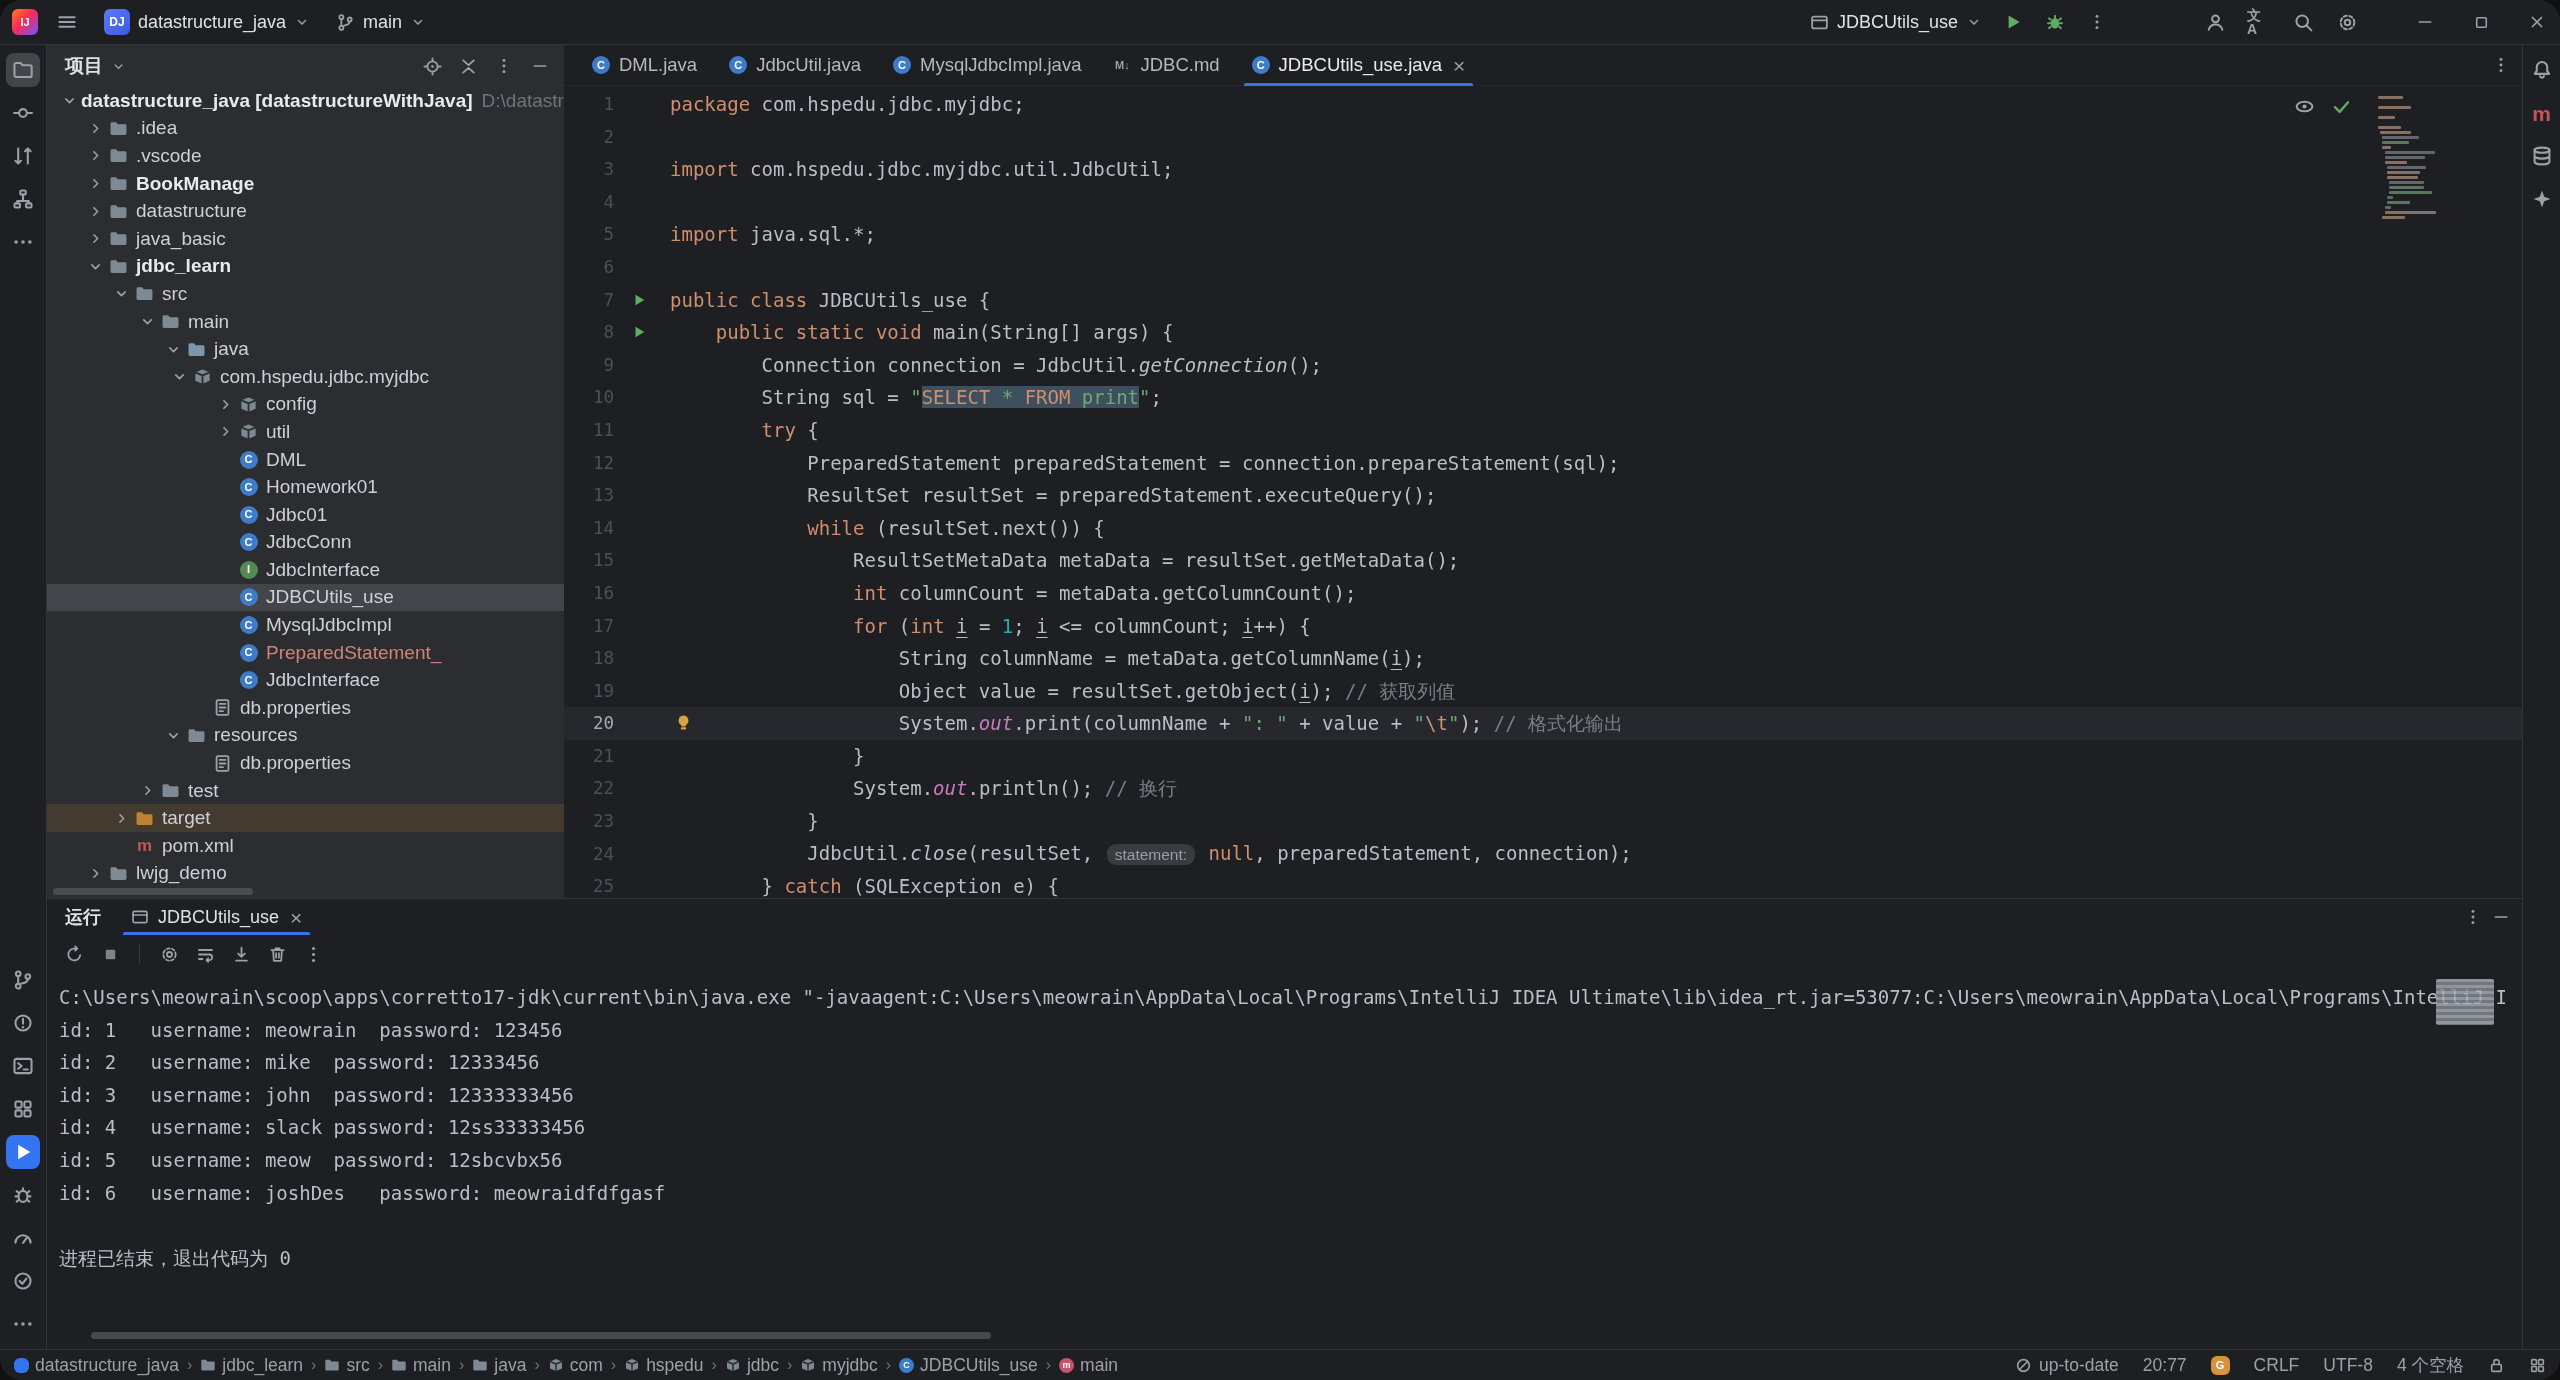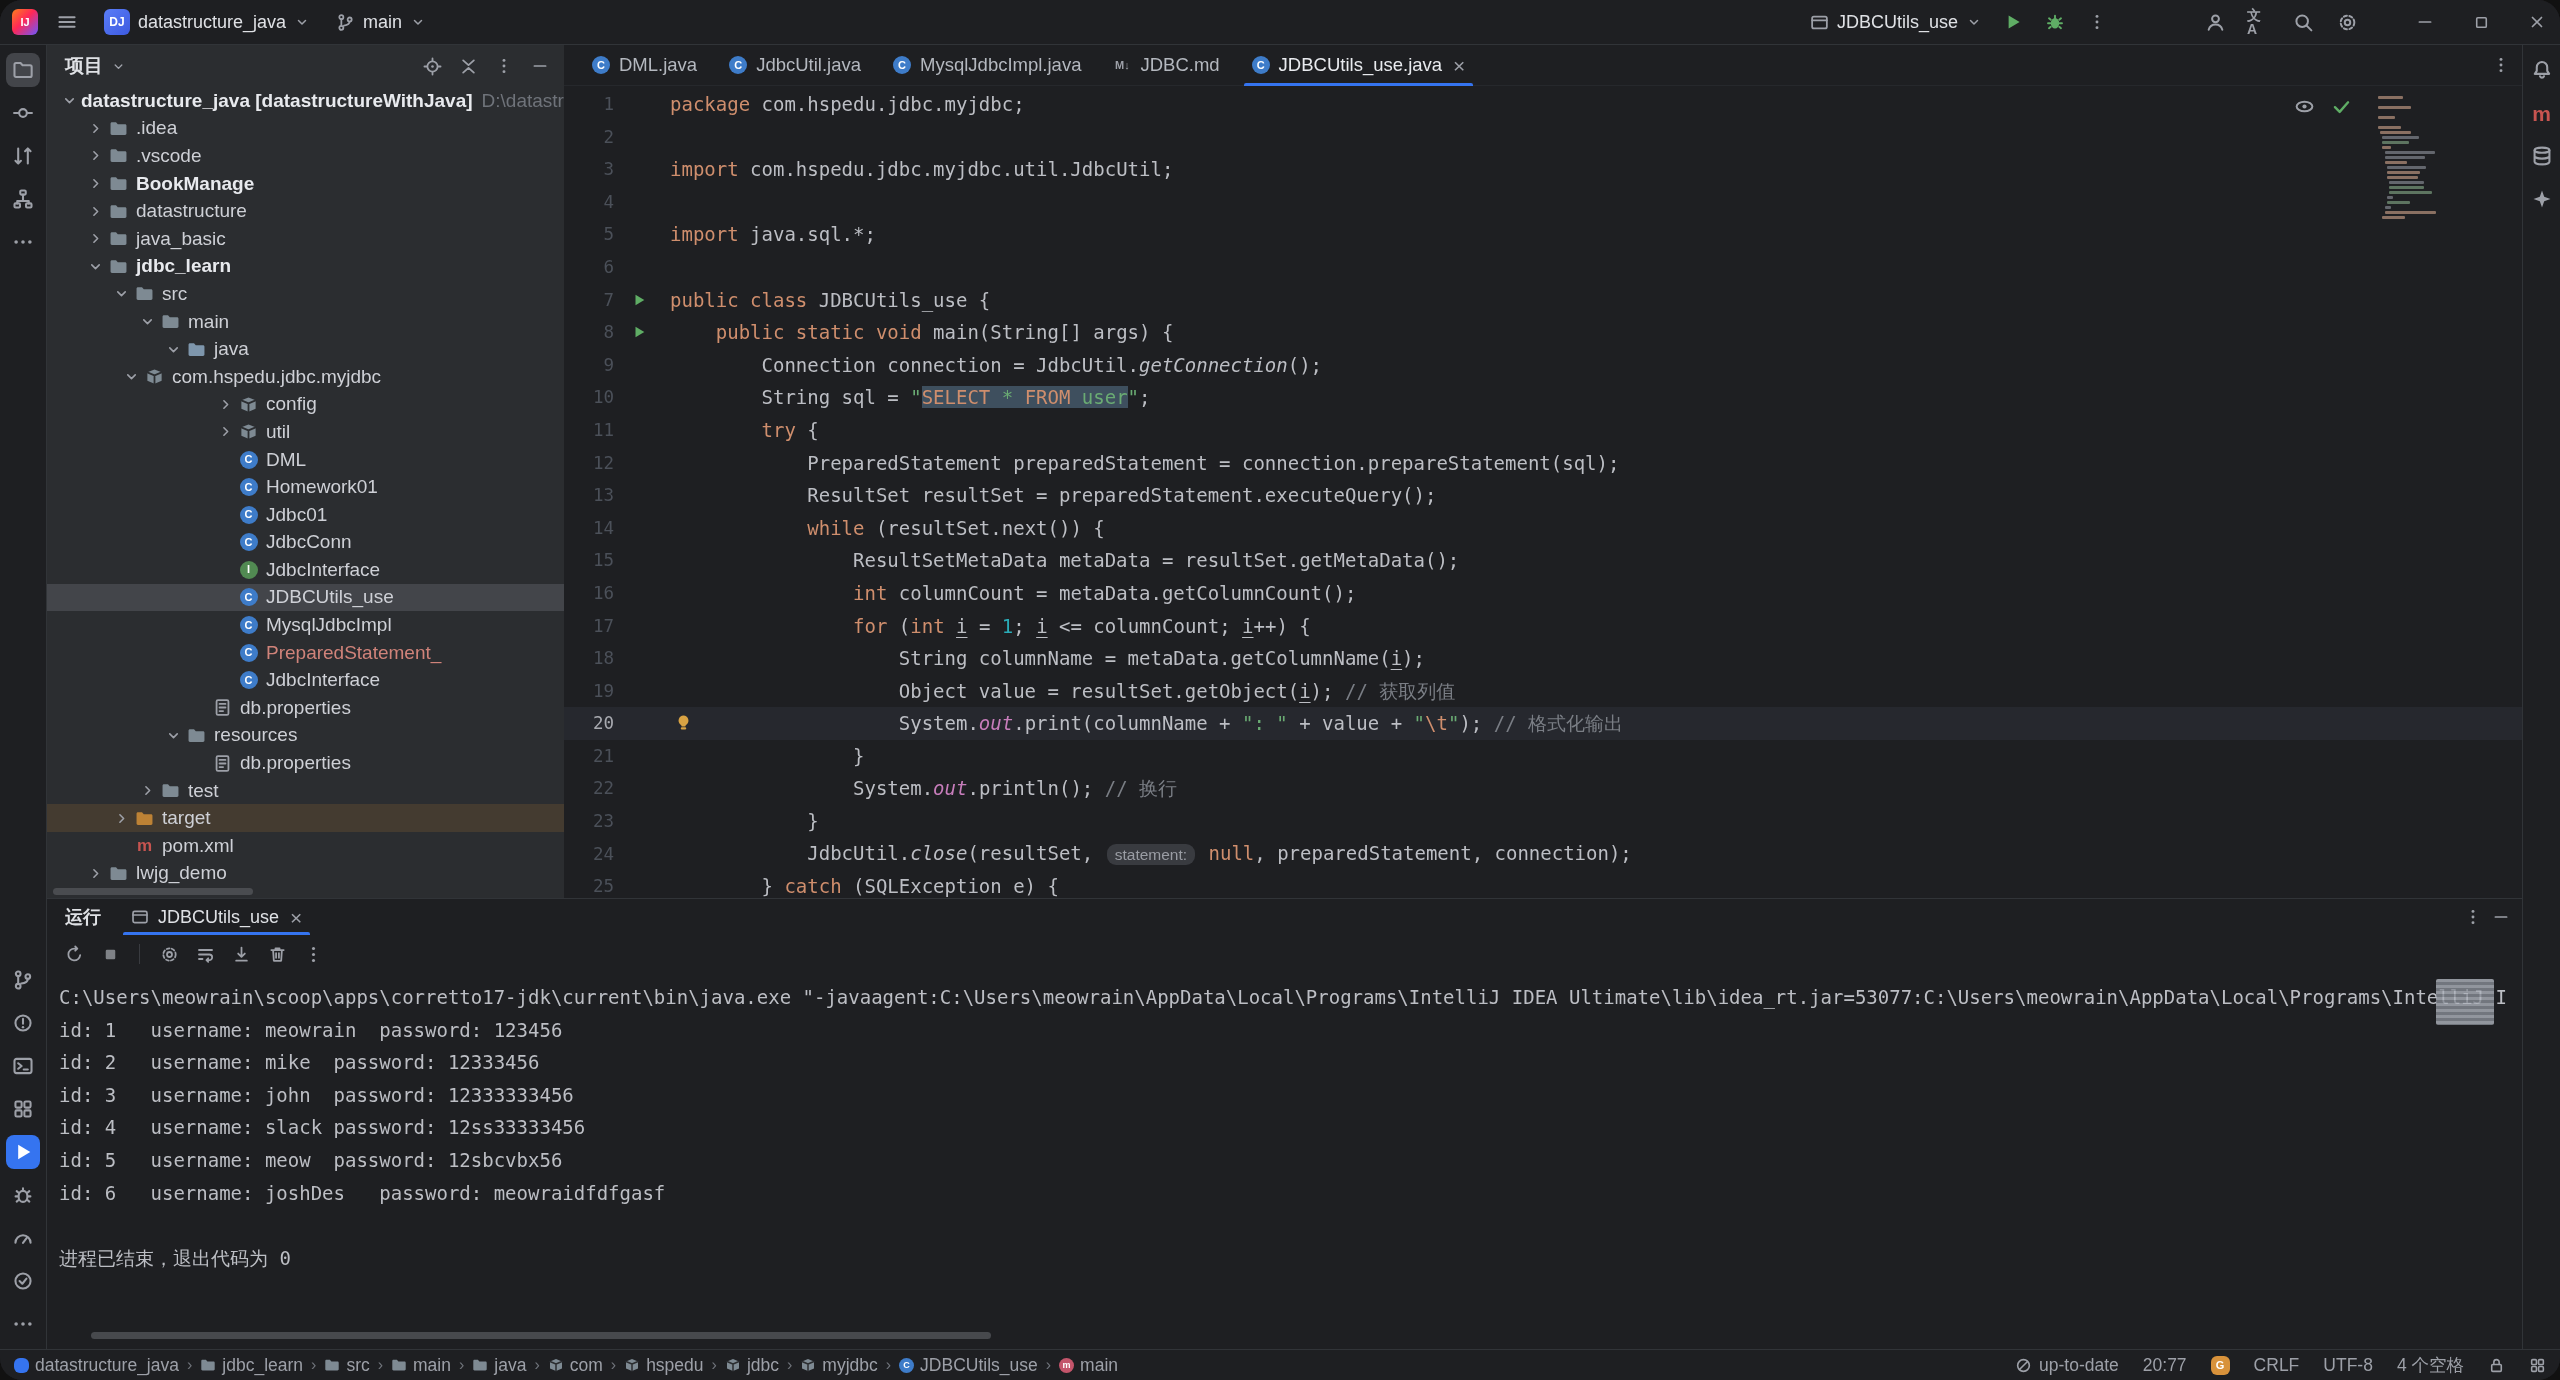--- a/index.html
+++ b/index.html
@@ -563,21 +563,21 @@
                 </span>
                 <span class="tree-ico">
                   <span class="icon" style="height: 19px; width: 19px;">
                     <svg viewBox="0 0 16 16">
                       <path d="M1.3 4c0-.7.5-1.2 1.2-1.2h3.4l1.5 1.7h6.1c.7 0 1.2.5 1.2 1.2v6.5c0 .7-.5 1.2-1.2 1.2H2.5c-.7 0-1.2-.5-1.2-1.2z" style="fill:#7E96AC;stroke:none"></path>
                     </svg>
                   </span>
                 </span>
                 <span class="tree-label">java</span>
               </div>
-              <div class="tree-row" style="padding-left: 72px;">
+              <div class="tree-row" style="padding-left: 120px;">
                 <span class="chev">
                   <span class="icon" style="height: 17px; width: 17px;">
                     <svg viewBox="0 0 16 16">
                       <path d="M4.5 6.5L8 10l3.5-3.5"></path>
                     </svg>
                   </span>
                 </span>
                 <span class="tree-ico">
                   <span class="icon" style="height: 19px; width: 19px;">
                     <svg viewBox="0 0 16 16">
@@ -872,21 +872,21 @@
                   <span class="code-text"><span class="tk-d">    </span><span class="tk-k">public static void </span><span class="tk-d">main(String[] args) {</span></span>
                 </div>
                 <div class="code-line">
                   <span class="gutter-num">9</span>
                   <span class="gutter-slot"></span>
                   <span class="code-text"><span class="tk-d">        Connection connection = JdbcUtil.</span><span class="tk-m">getConnection</span><span class="tk-d">();</span></span>
                 </div>
                 <div class="code-line">
                   <span class="gutter-num">10</span>
                   <span class="gutter-slot"></span>
-                  <span class="code-text"><span class="tk-d">        String sql = </span><span class="tk-s">"</span><span class="tk-qk">SELECT</span><span class="tk-qd"> * </span><span class="tk-qk">FROM</span><span class="tk-qd"> user</span><span class="tk-s">"</span><span class="tk-d">;</span></span>
+                  <span class="code-text"><span class="tk-d">        String sql = </span><span class="tk-s">"</span><span class="tk-qk">SELECT</span><span class="tk-qd"> * </span><span class="tk-qk">FROM</span><span class="tk-qd"> print</span><span class="tk-s">"</span><span class="tk-d">;</span></span>
                 </div>
                 <div class="code-line">
                   <span class="gutter-num">11</span>
                   <span class="gutter-slot"></span>
                   <span class="code-text"><span class="tk-d">        </span><span class="tk-k">try</span><span class="tk-d"> {</span></span>
                 </div>
                 <div class="code-line">
                   <span class="gutter-num">12</span>
                   <span class="gutter-slot"></span>
                   <span class="code-text"><span class="tk-d">            PreparedStatement preparedStatement = connection.prepareStatement(sql);</span></span>

